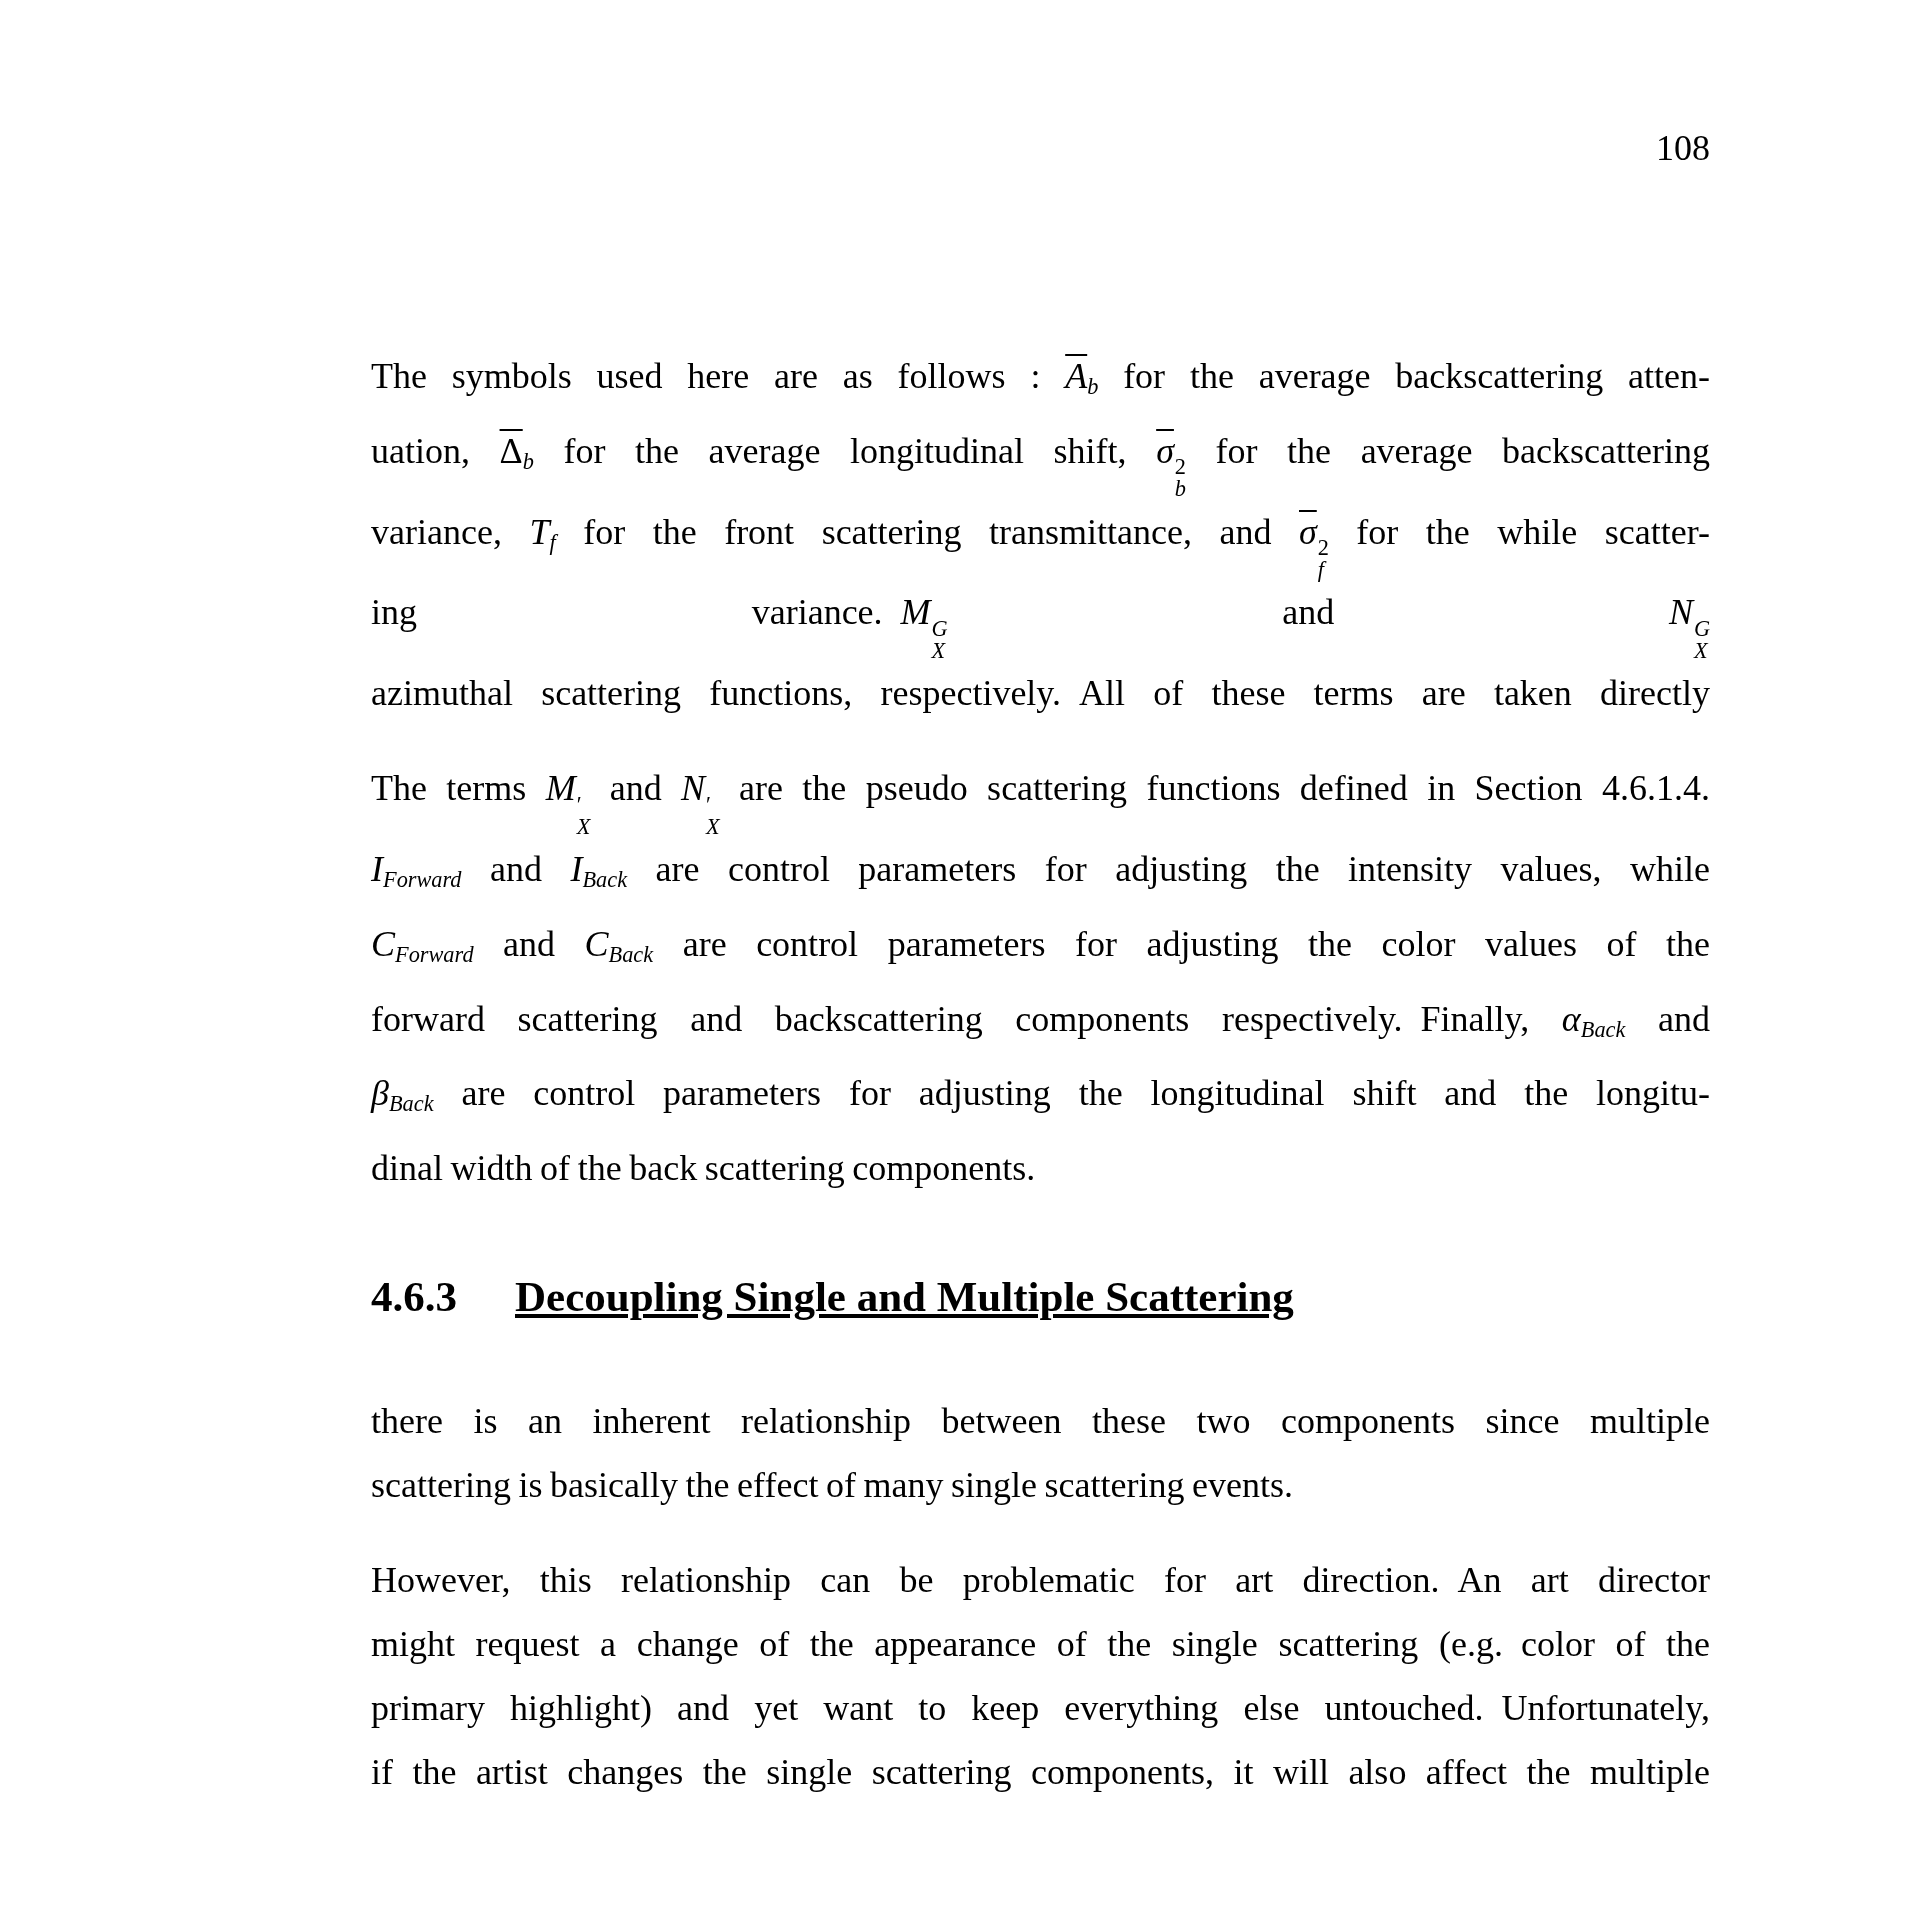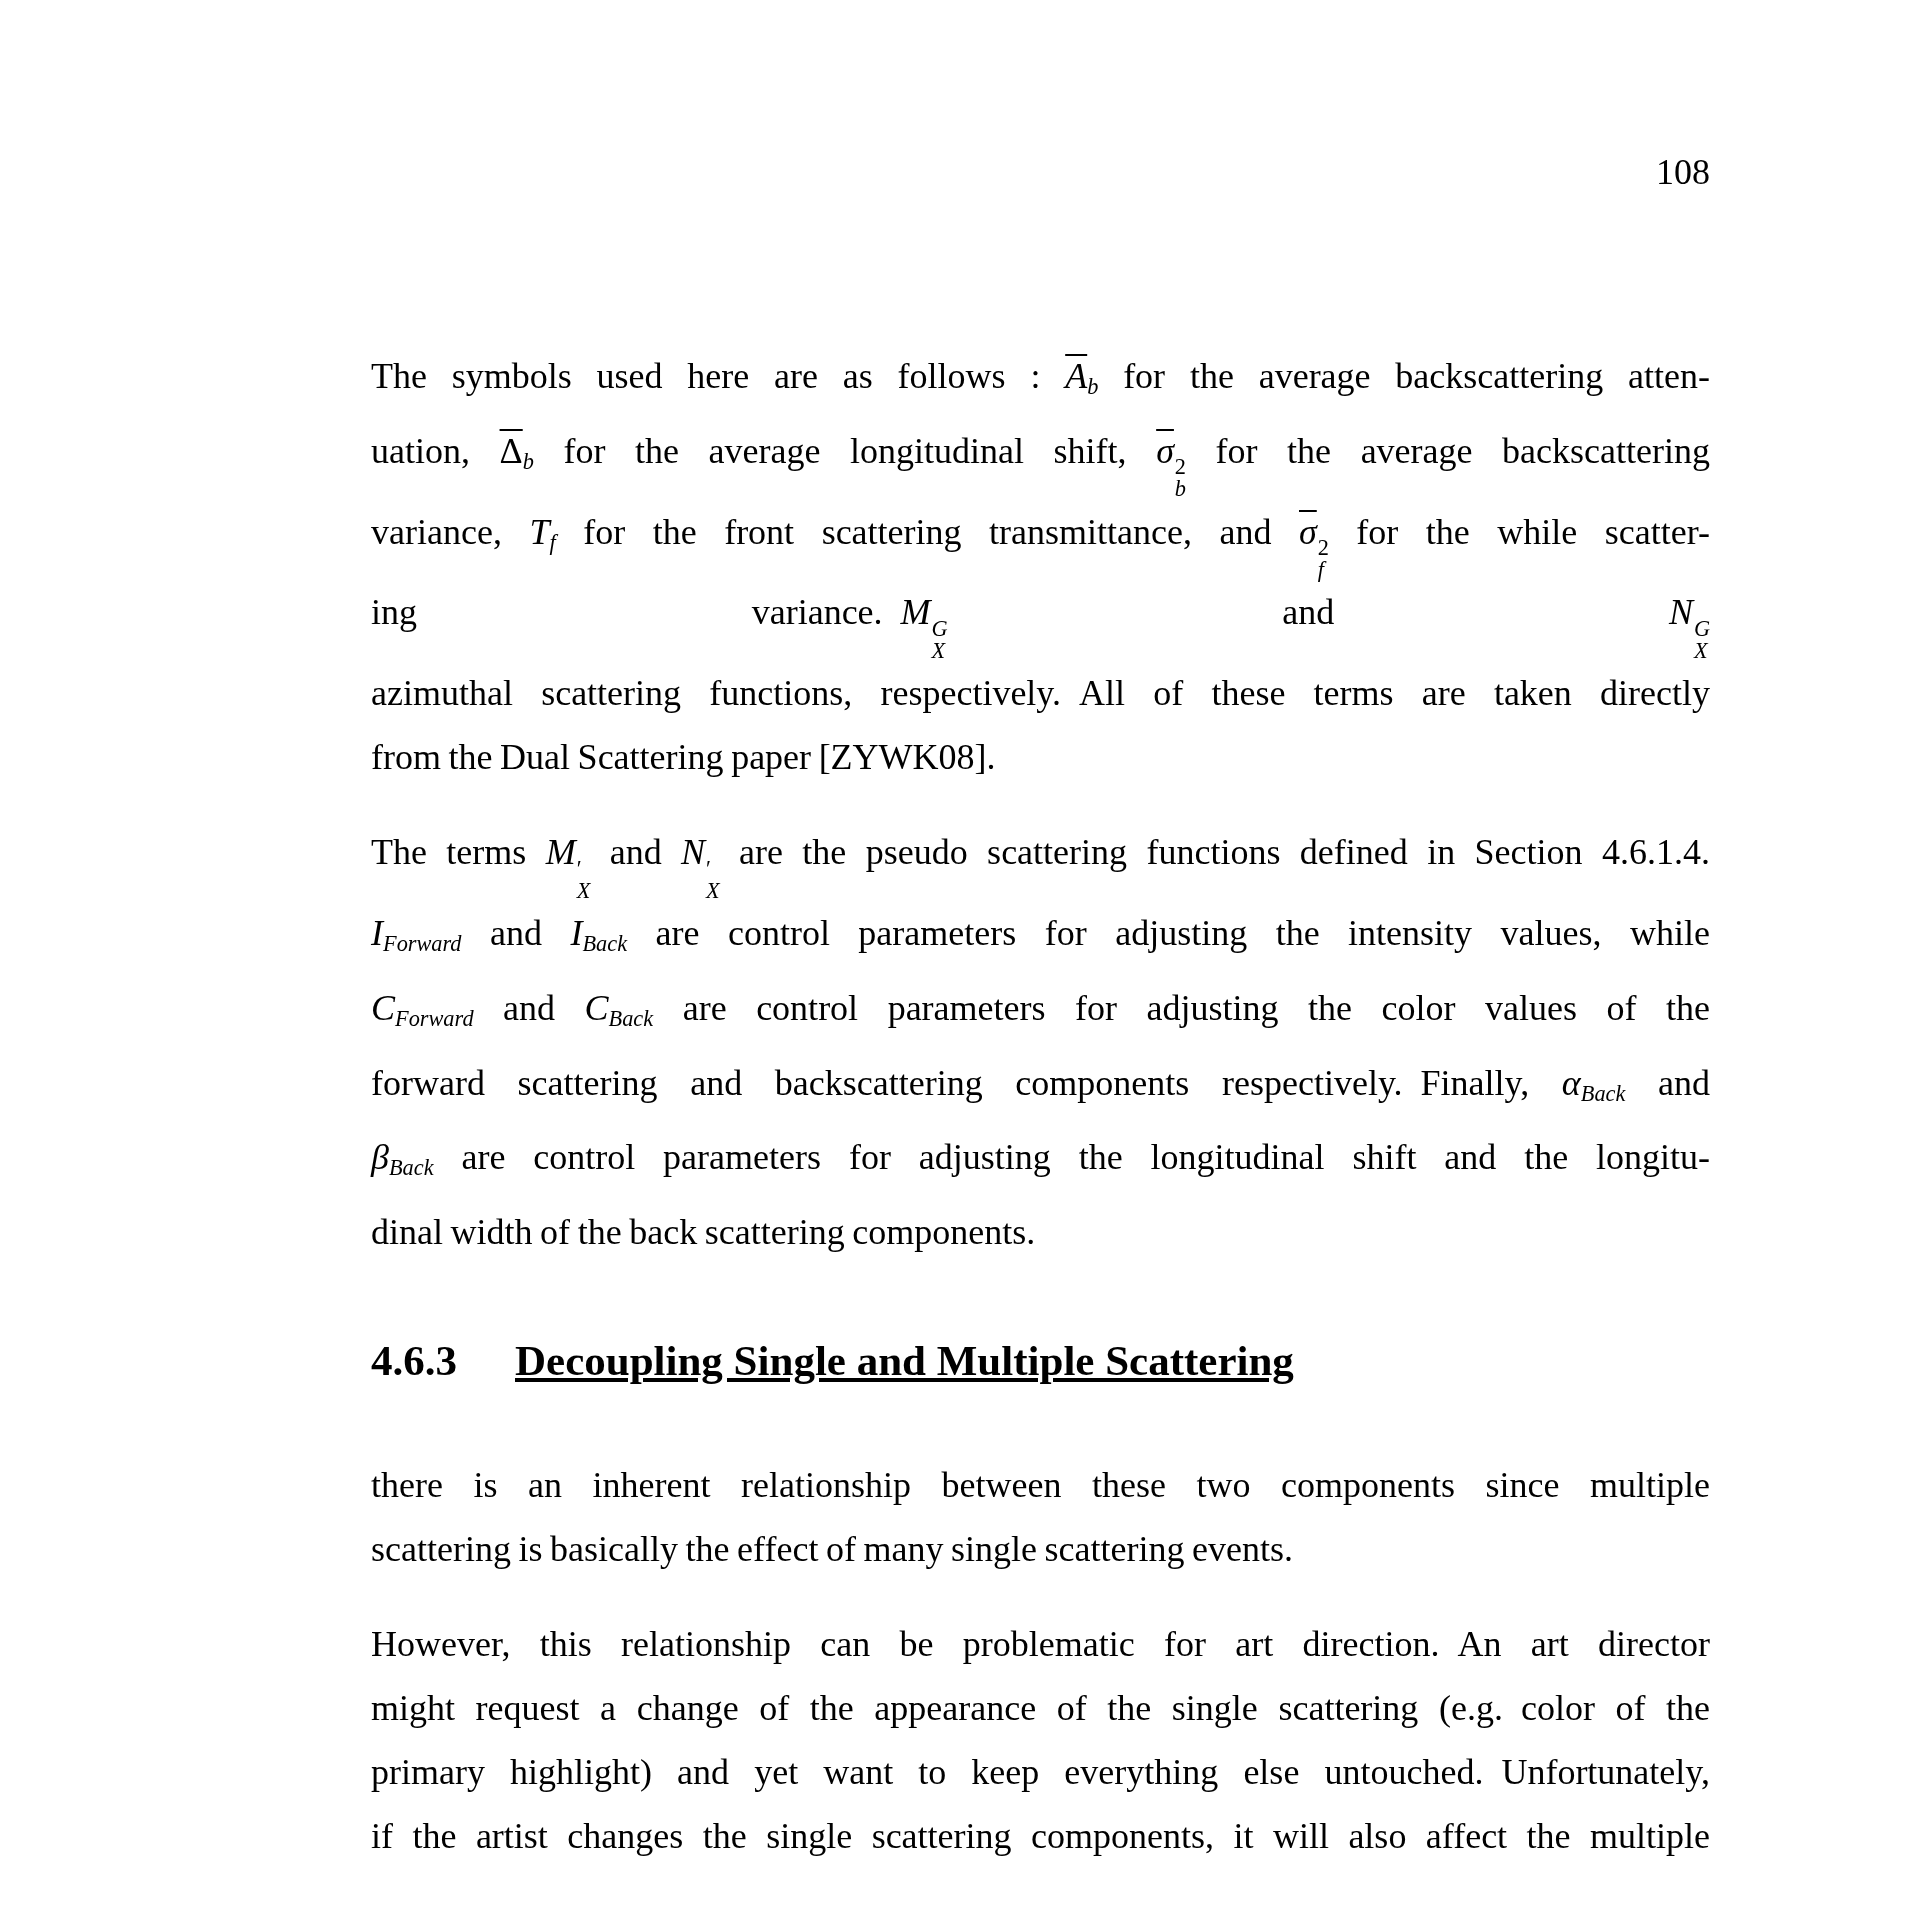--- a/index.html
+++ b/index.html
@@ -7,21 +7,21 @@
     position: relative;
     width: 1965px;
     height: 2542px;
     background: #ffffff;
     overflow: hidden;
     font-family: "Liberation Serif", "DejaVu Serif", serif;
     color: #000000;
   }
   .pageno {
     position: absolute;
-    top: 154px;
+    top: 130px;
     right: 255px;
     font-size: 36px;
     line-height: 37px;
     text-align: right;
   }
   .content {
     position: absolute;
     left: 371px;
     top: 344px;
     width: 1339px;
@@ -86,21 +86,20 @@
               <span class="s-sub">f</span>
             </span><span class="rm"> for the while scatter-</span></div>
           <div class="line"><span class="rm">ing variance. </span><span class="mi">M</span><span class="ss">
               <span class="s-sup">G</span>
               <span class="s-sub">X</span>
             </span><span class="rm"> and </span><span class="mi">N</span><span class="ss">
               <span class="s-sup">G</span>
               <span class="s-sub">X</span>
             </span></div>
           <div class="line"><span class="rm">azimuthal scattering functions, respectively. All of these terms are taken directly</span></div>
-          <div class="line last"><span class="rm">from the Dual Scattering paper [ZYWK08].</span></div>
         </div>
         <div class="para">
           <div class="line"><span class="rm">The terms </span><span class="mi">M</span><span class="ss">
               <span class="s-sup upright">′</span>
               <span class="s-sub">X</span>
             </span><span class="rm"> and </span><span class="mi">N</span><span class="ss">
               <span class="s-sup upright">′</span>
               <span class="s-sub">X</span>
             </span><span class="rm"> are the pseudo scattering functions defined in Section 4.6.1.4.</span></div>
           <div class="line"><span class="mi">I</span><span class="msub">Forward</span><span class="rm"> and </span><span class="mi">I</span><span class="msub">Back</span><span class="rm"> are control parameters for adjusting the intensity values, while</span></div>

